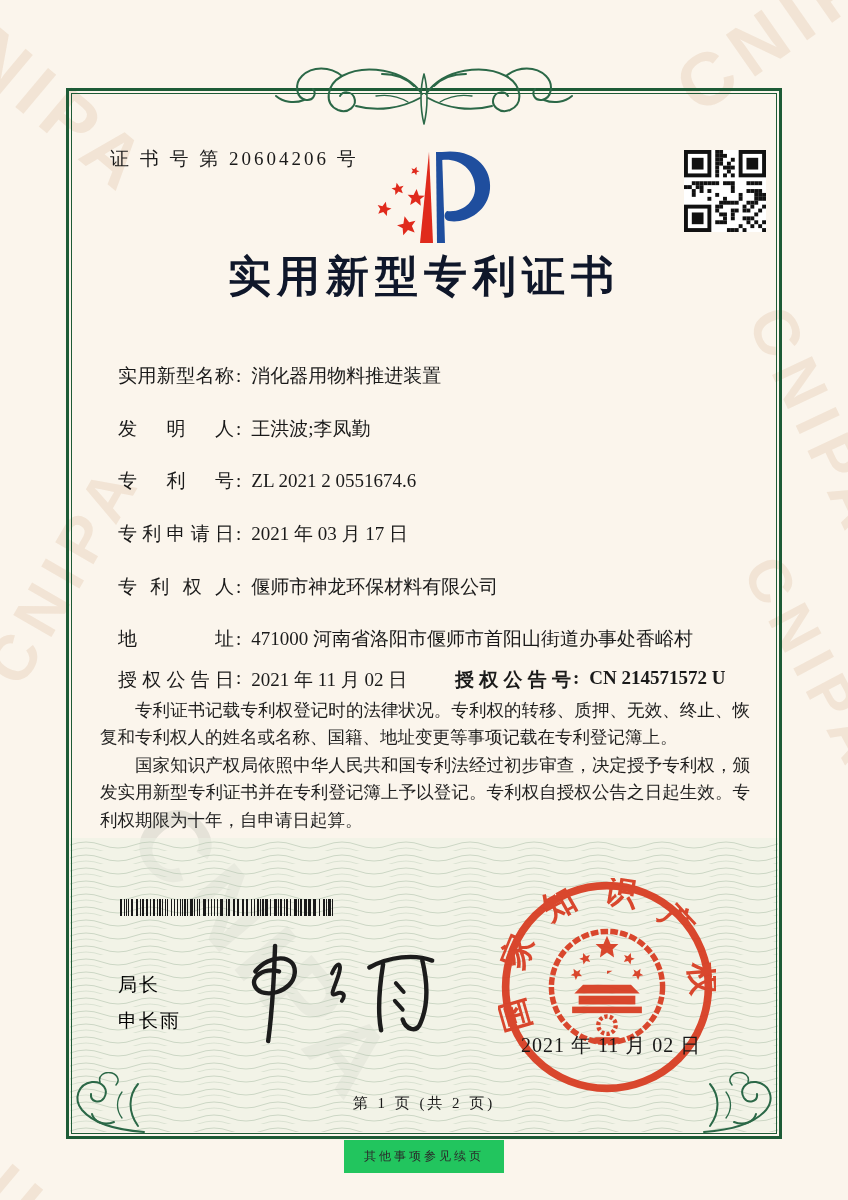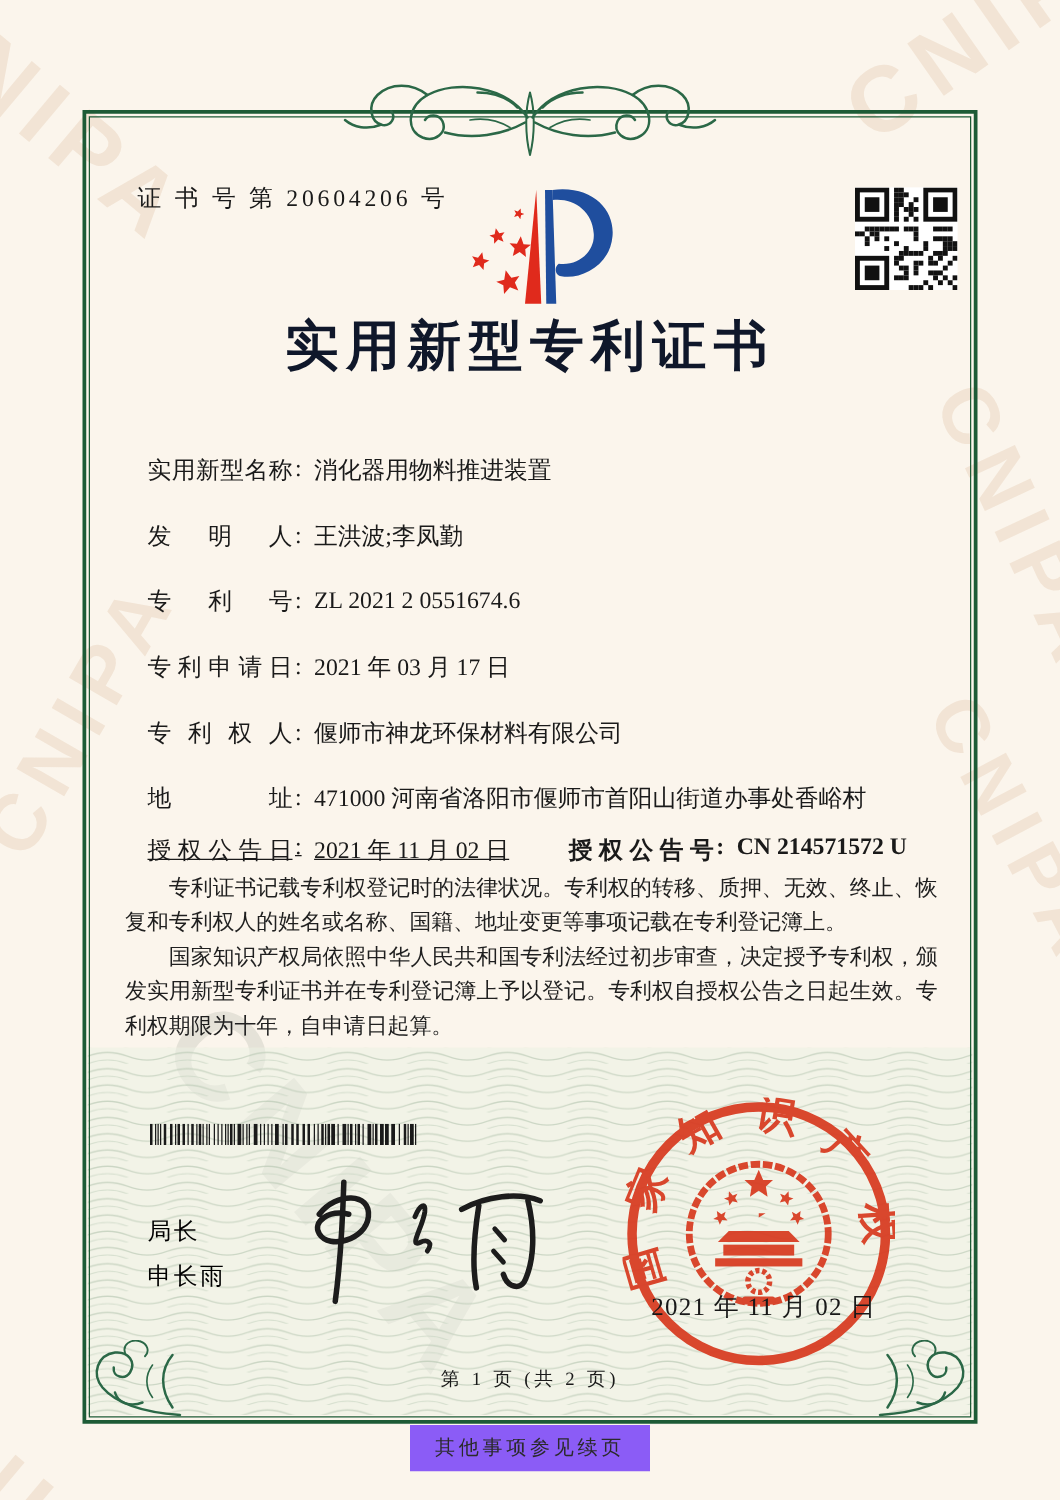--- a/index.html
+++ b/index.html
@@ -31,38 +31,38 @@
   .cert-no{left:110px;top:146px;font-size:19px;letter-spacing:3px;z-index:5;}
   .logo{left:352px;top:140px;width:158px;height:118px;z-index:5;}
   .qr{left:684px;top:150px;width:82px;height:82px;z-index:5;background:#fff;}
   .title{left:0;right:0;top:248px;text-align:center;font-size:43px;font-weight:bold;
     letter-spacing:6px;color:#0f172a;z-index:5;}
   .fields{left:118px;top:350px;width:580px;z-index:5;font-size:19px;}
   .frow{height:52.6px;display:flex;align-items:center;white-space:nowrap;}
   .lbl{display:inline-block;width:116px;text-align:justify;text-align-last:justify;}
   .colon{margin:0 10px 0 2px;}
   .grant{left:118px;top:667px;z-index:5;font-size:19px;white-space:nowrap;display:flex;}
-  .grant .g1{width:337px;display:inline-flex;text-decoration:underline;}
+  .grant .g1{width:337px;display:inline-flex;}
   .grant .g2{display:inline-flex;font-weight:bold;}
   .paras{left:100px;top:697px;width:650px;z-index:5;font-size:17.5px;line-height:27.4px;
     color:#1f1f1f;text-align:justify;}
   .paras p{margin:0;text-indent:2em;}
   .barcode{left:120px;top:899px;width:215px;height:17px;z-index:5;}
   .officer{left:118px;z-index:5;font-family:"Liberation Sans","DejaVu Sans",sans-serif;
     font-size:19px;letter-spacing:2px;color:#000000;}
   .officer.t{top:972px;}
   .officer.n{top:1008px;}
   .autograph{left:210px;top:938px;width:245px;height:108px;z-index:5;}
   .seal{left:498px;top:878px;width:218px;height:218px;z-index:6;opacity:.93;}
   .seal-date{left:521px;top:1032px;width:200px;font-size:20px;letter-spacing:1px;
     color:#181818;z-index:7;white-space:nowrap;}
   .page-num{left:0;right:0;top:1094px;text-align:center;font-size:15px;
     letter-spacing:3px;z-index:5;}
   .note-wrap{left:0;right:0;top:1140px;text-align:center;z-index:5;}
-  .note{display:inline-block;background:#8b5cf6;padding:8px 20px;font-size:16px;
+  .note{display:inline-block;background:#22c55e;padding:8px 20px;font-size:12px;
     letter-spacing:3px;color:#2a2a2a;}
 </style>
 </head>
 <body>
 
 <span class="wm" style="left:-42px;top:-30px;font-size:74px;transform:rotate(40deg);">CNIPA</span>
 <span class="wm" style="left:660px;top:60px;font-size:74px;transform:rotate(-35deg);">CNIPA</span>
 <span class="wm" style="left:800px;top:295px;font-size:64px;transform:rotate(65deg);">CNIPA</span>
 <span class="wm" style="left:-30px;top:660px;font-size:64px;transform:rotate(-60deg);">CNIPA</span>
 <span class="wm" style="left:790px;top:545px;font-size:60px;transform:rotate(62deg);">CNIPA</span>

